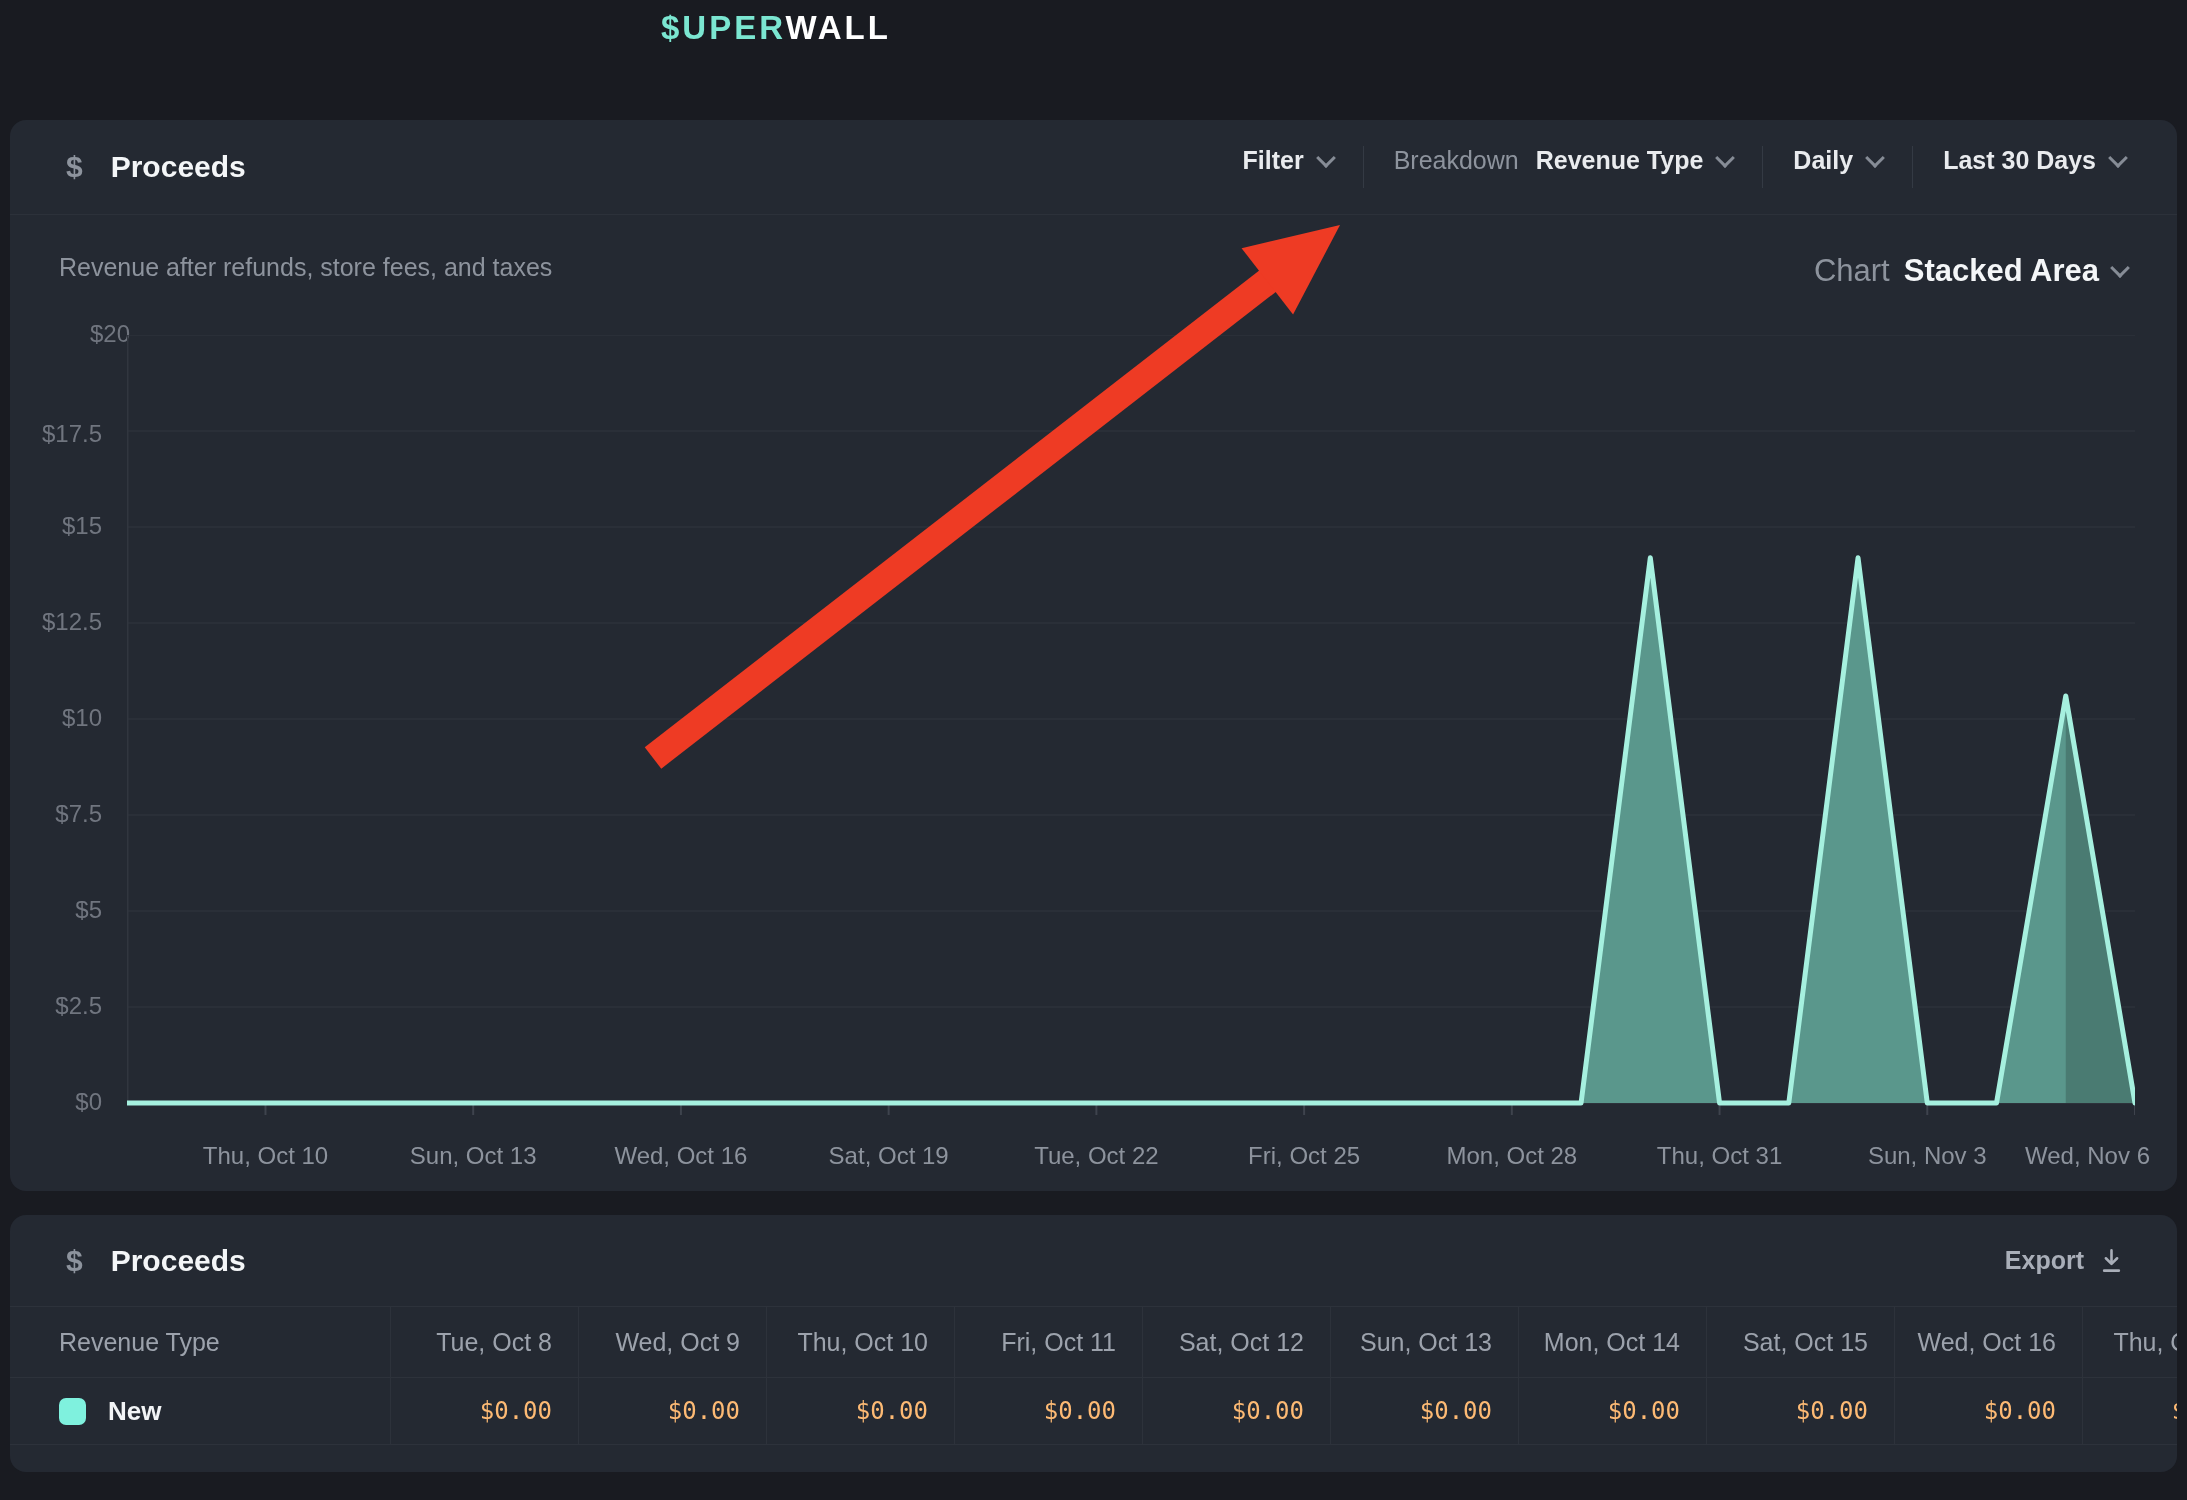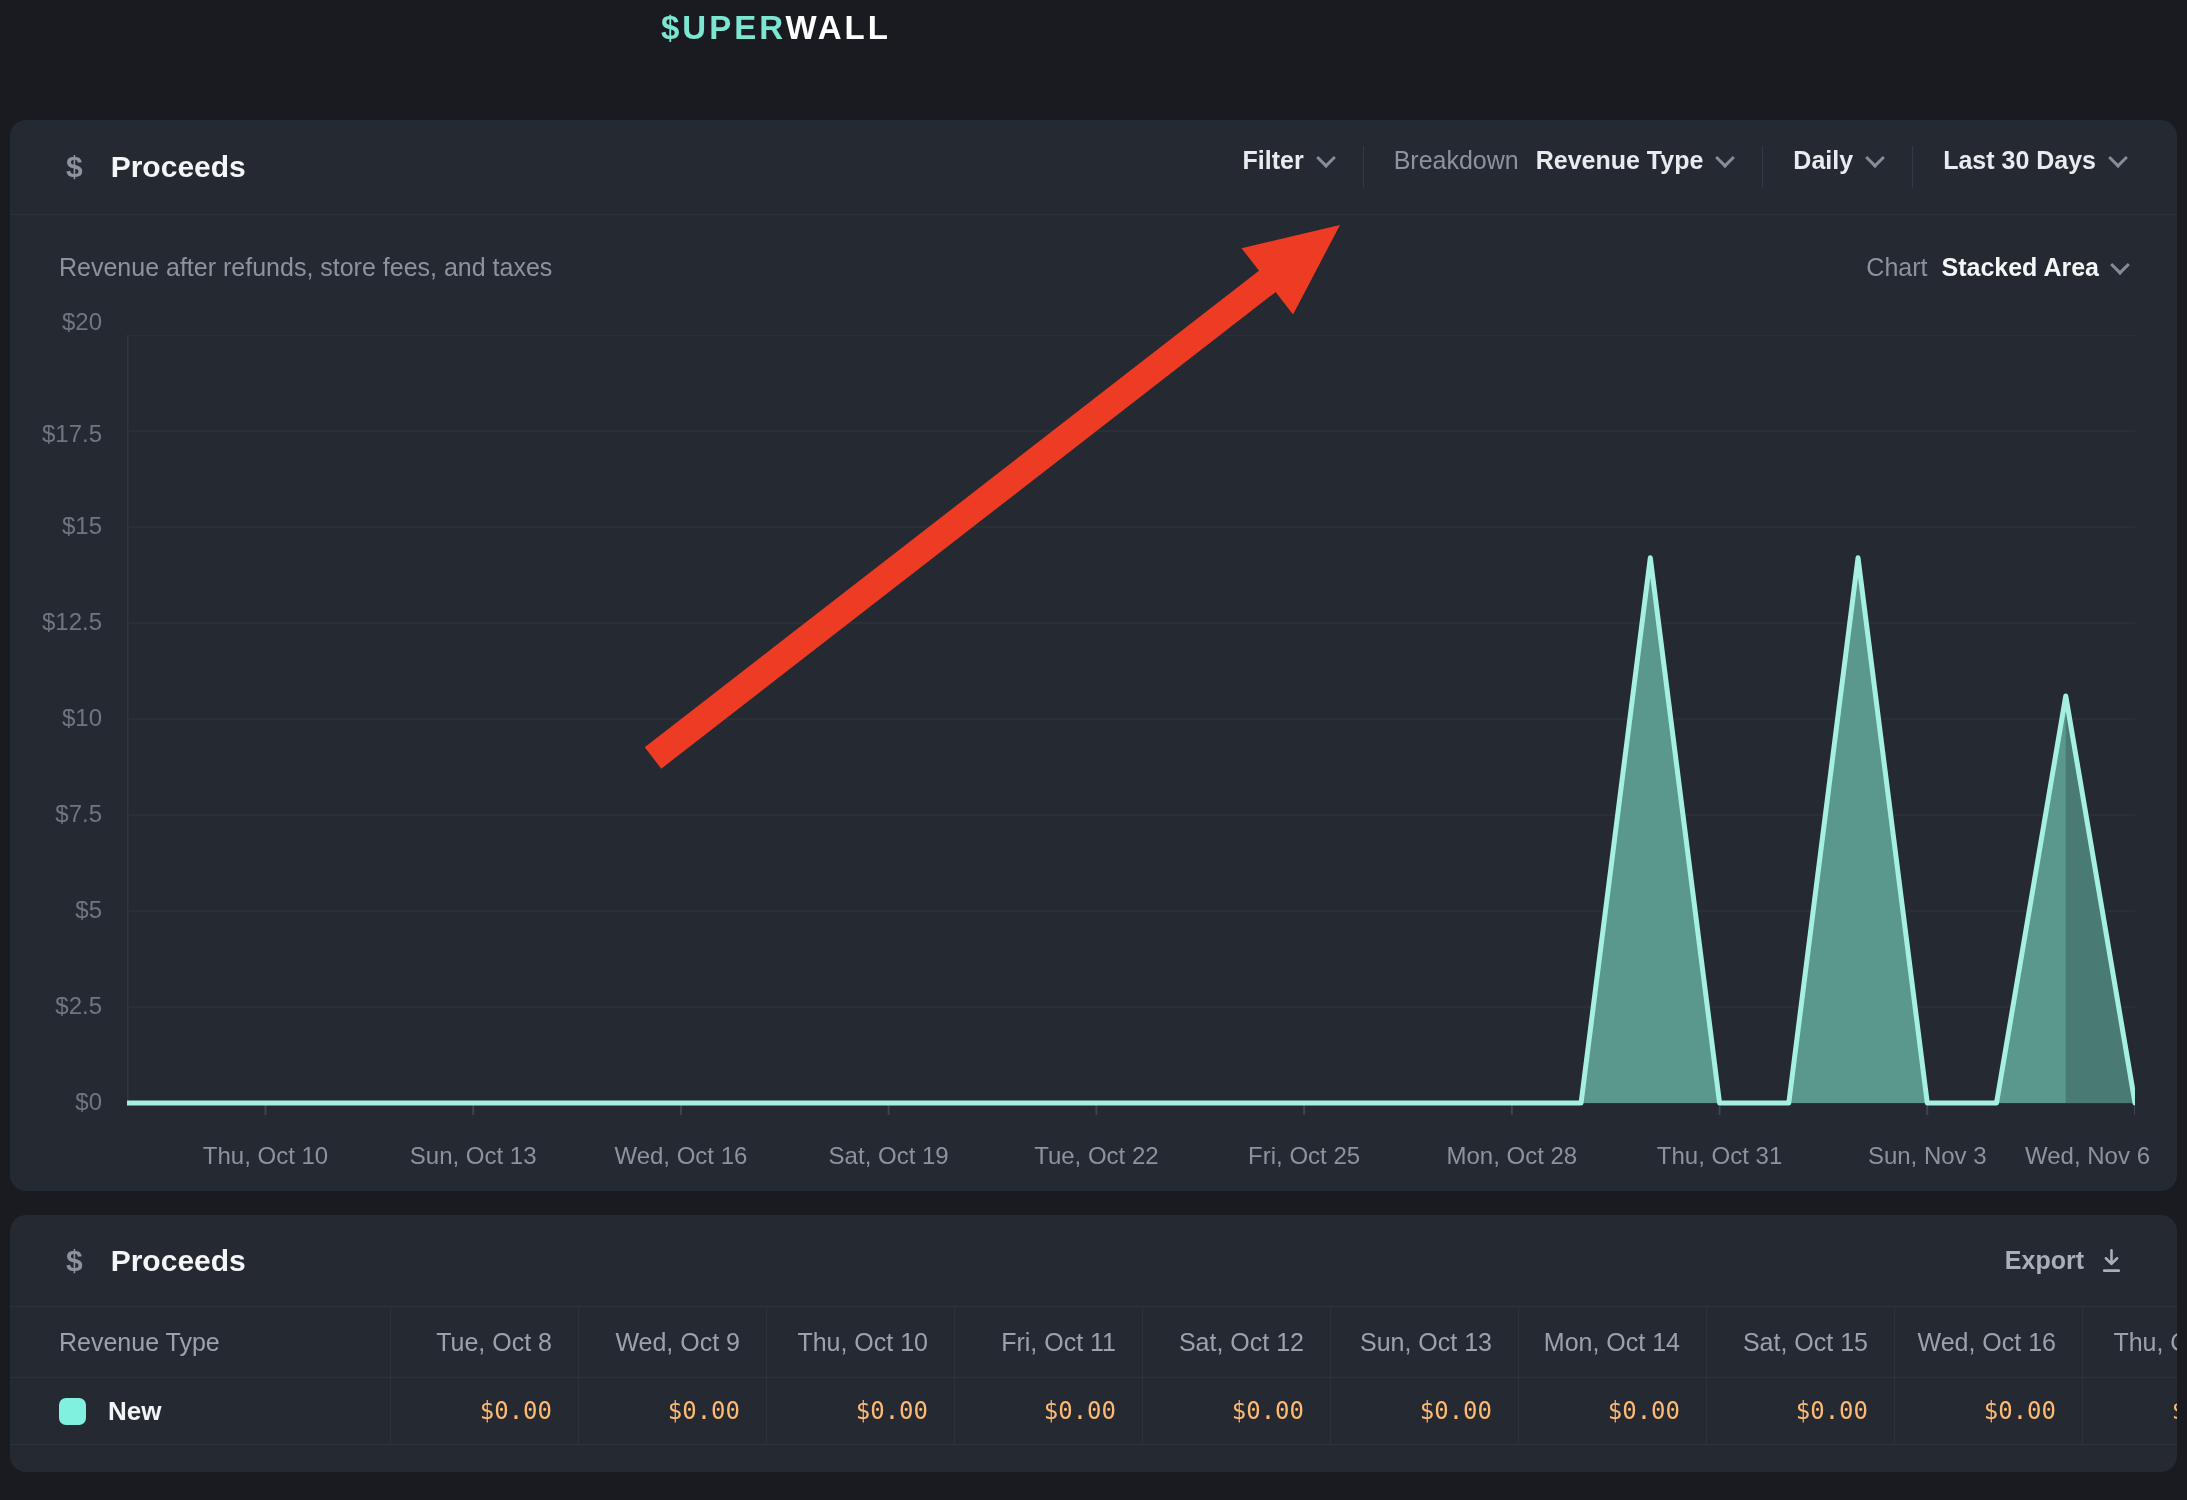--- a/index.html
+++ b/index.html
@@ -20,21 +20,21 @@
   .card-header{height:95px;border-bottom:1px solid #2C313A;display:flex;align-items:center;padding:0 52px 0 56px;box-sizing:border-box}
   .dollar{color:#8D939D;font-size:30px;font-weight:700;margin-right:28px}
   .card-title{font-size:30px;font-weight:700;color:#F4F6F8}
   .controls{margin-left:auto;display:flex;align-items:flex-start}
   .ctrl{display:flex;align-items:center;gap:15px;padding:0 30px;font-size:25px;font-weight:600;color:#E9EBEE;cursor:pointer;white-space:nowrap}
   .ctrl .muted{color:#8D939D;font-weight:400;margin-right:2px}
   .vdiv{width:1px;height:42px;background:#343A44}
   .chev{width:11px;height:11px;border-left:3px solid #868C96;border-bottom:3px solid #868C96;transform:rotate(-45deg);margin-top:-6px;flex:none}
   
   .subrow{position:absolute;top:133px;left:49px;font-size:25px;color:#8D939D}
-  .charttype{position:absolute;top:133px;right:50px;display:flex;align-items:center;gap:14px;font-size:25px;cursor:pointer}
+  .charttype{position:absolute;top:133px;right:50px;display:flex;align-items:center;gap:14px;font-size:31px;cursor:pointer}
   .charttype .muted{color:#8D939D}
   .charttype .val{color:#F4F6F8;font-weight:700}
   
   .plot{position:absolute;left:117px;top:215px;width:2008px;height:782px}
   .ylab{position:absolute;left:0;width:92px;text-align:right;font-size:24px;color:#70757F;white-space:nowrap}
   .xlab{position:absolute;top:1022px;font-size:24px;color:#8D939D;white-space:nowrap}
   .overlay{position:absolute;left:0;top:0;width:2167px;height:1071px;z-index:5;pointer-events:none}
   
   .thead{height:92px;display:flex;align-items:center;padding:0 52px 0 56px;box-sizing:border-box;border-bottom:1px solid #2D323B}
   .export{margin-left:auto;display:flex;align-items:center;gap:14px;color:#A9AEB8;font-size:25px;font-weight:600;cursor:pointer}
@@ -95,21 +95,21 @@
 
   <div>
       <div class="ylab" style="top: 968px;">$0</div>
       <div class="ylab" style="top: 872px;">$2.5</div>
       <div class="ylab" style="top: 776px;">$5</div>
       <div class="ylab" style="top: 680px;">$7.5</div>
       <div class="ylab" style="top: 584px;">$10</div>
       <div class="ylab" style="top: 488px;">$12.5</div>
       <div class="ylab" style="top: 392px;">$15</div>
       <div class="ylab" style="top: 300px;">$17.5</div>
-      <div class="ylab" style="top: 188px;">$20</div>
+      <div class="ylab" style="top: 200px; padding-left: 28px;">$20</div>
     </div>
   <div class="plot"><svg viewBox="0 0 2008 782" preserveAspectRatio="none" style="width: 100%; height: 100%;">
         <line x1="0" y1="768" x2="2008" y2="768" stroke="#31363F" stroke-width="1.5"></line>
         <line x1="0" y1="672" x2="2008" y2="672" stroke="#31363F" stroke-width="1"></line>
         <line x1="0" y1="576" x2="2008" y2="576" stroke="#31363F" stroke-width="1"></line>
         <line x1="0" y1="480" x2="2008" y2="480" stroke="#31363F" stroke-width="1"></line>
         <line x1="0" y1="384" x2="2008" y2="384" stroke="#31363F" stroke-width="1"></line>
         <line x1="0" y1="288" x2="2008" y2="288" stroke="#31363F" stroke-width="1"></line>
         <line x1="0" y1="192" x2="2008" y2="192" stroke="#31363F" stroke-width="1"></line>
         <line x1="0" y1="96" x2="2008" y2="96" stroke="#31363F" stroke-width="1"></line>

